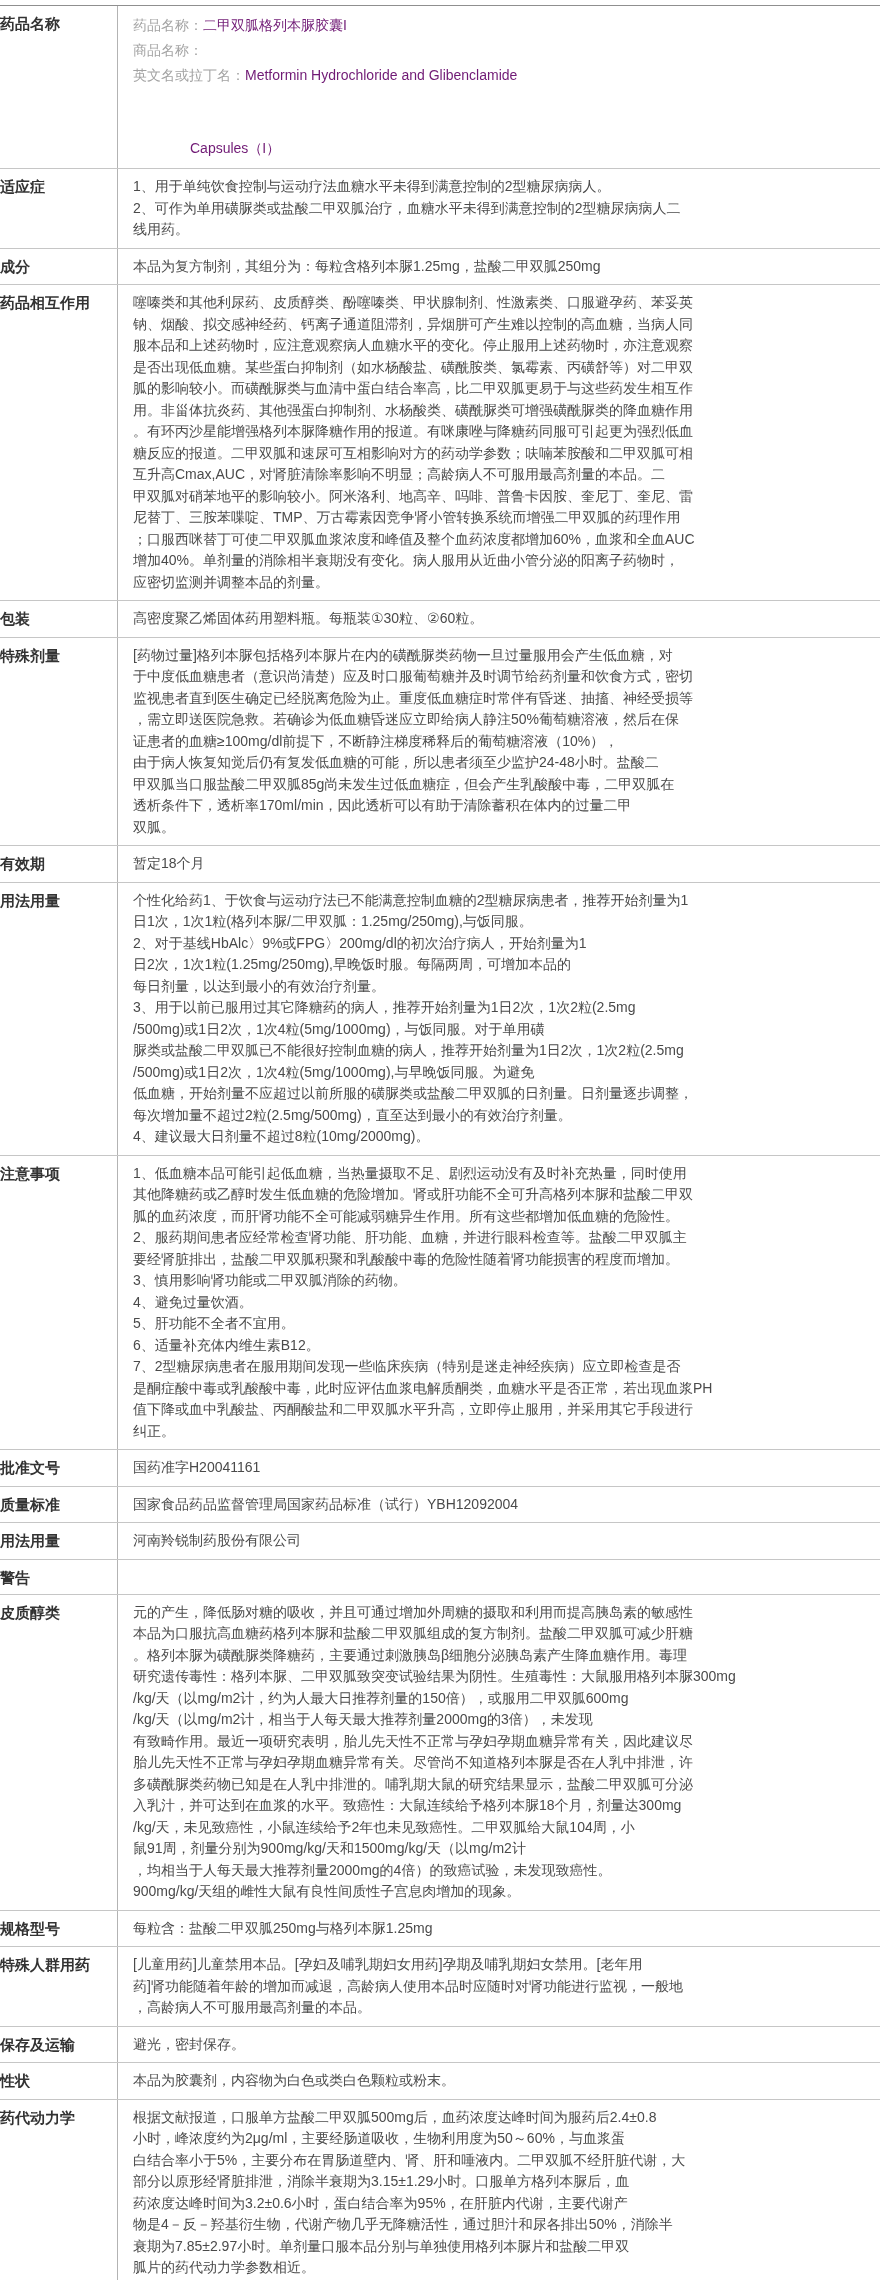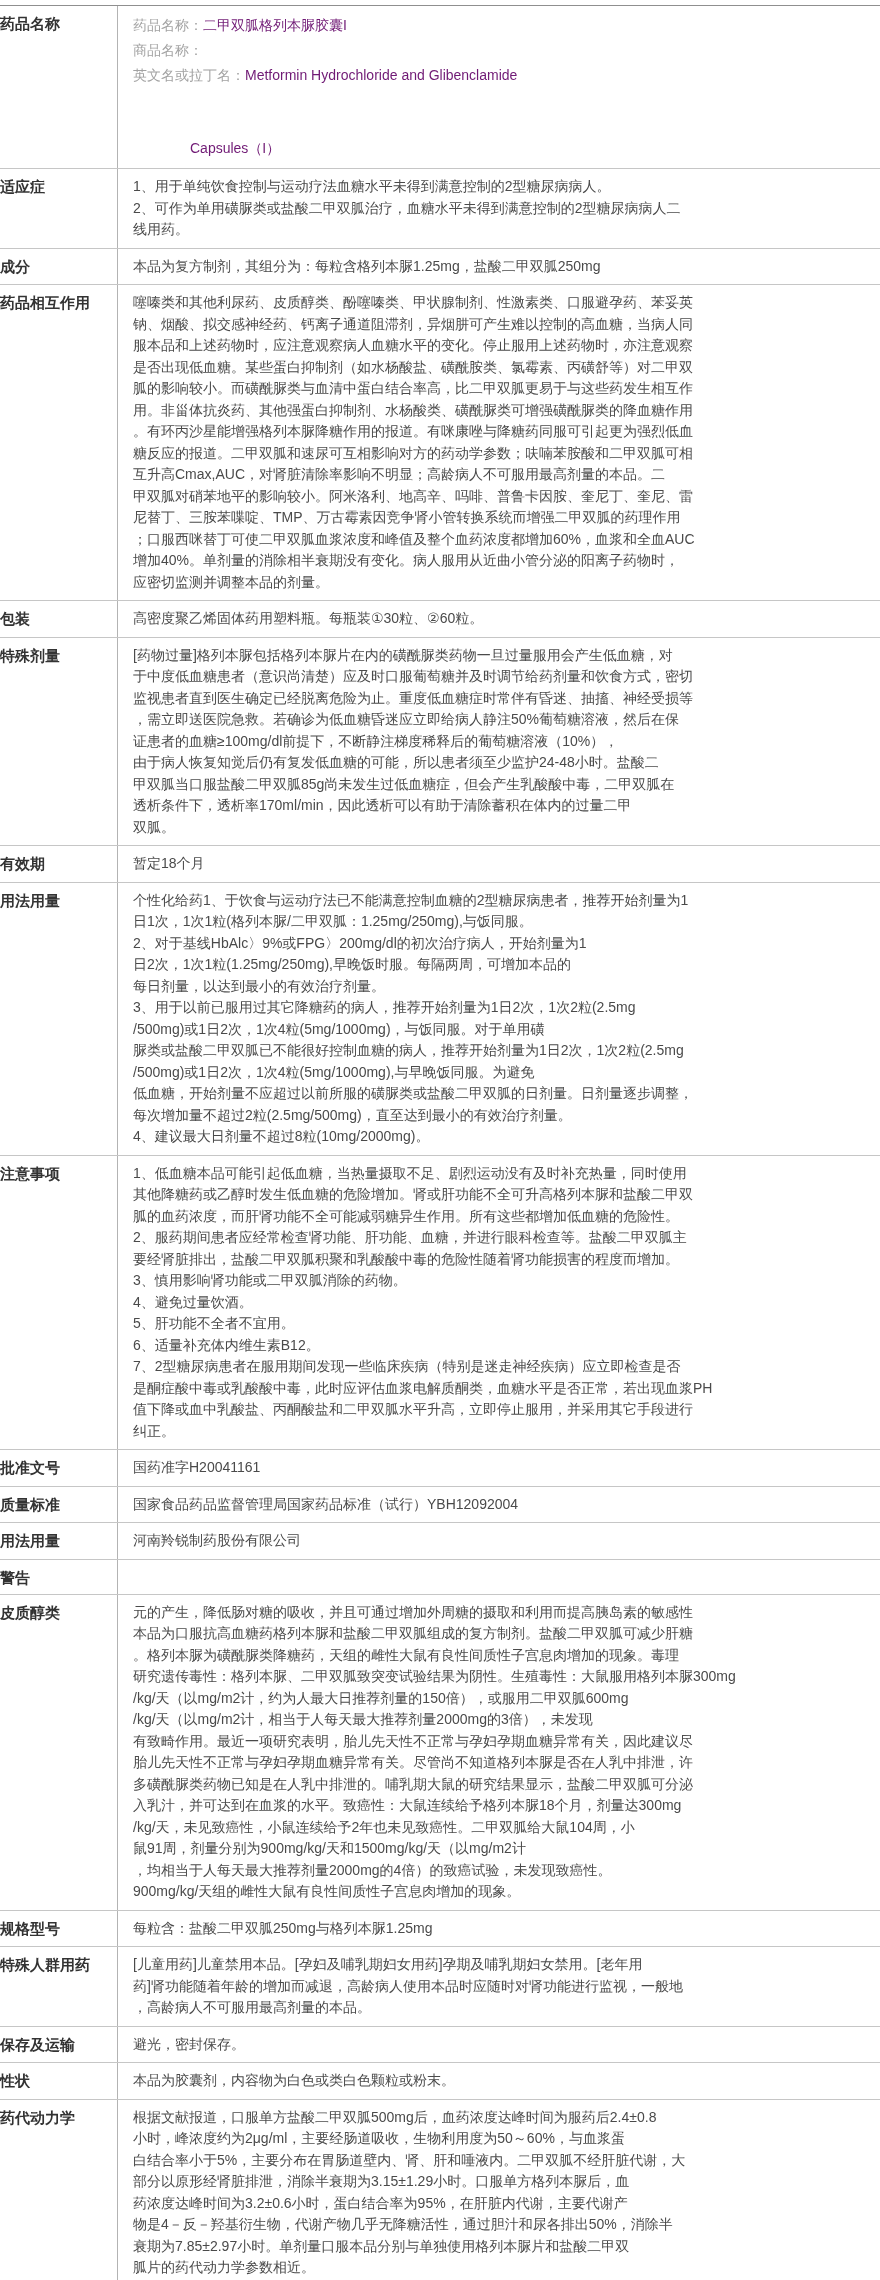--- a/index.html
+++ b/index.html
@@ -166,21 +166,21 @@
     </div>
     <div class="row">
       <div class="label-cell">警告</div>
       <div class="content-cell"></div>
     </div>
     <div class="row">
       <div class="label-cell">皮质醇类</div>
       <div class="content-cell">
         <div class="content-line">元的产生，降低肠对糖的吸收，并且可通过增加外周糖的摄取和利用而提高胰岛素的敏感性</div>
         <div class="content-line">本品为口服抗高血糖药格列本脲和盐酸二甲双胍组成的复方制剂。盐酸二甲双胍可减少肝糖</div>
-        <div class="content-line">。格列本脲为磺酰脲类降糖药，天组的雌性大鼠有良性间质性子宫息肉增加的现象。毒理</div>
+        <div class="content-line">。格列本脲为磺酰脲类降糖药，主要通过刺激胰岛β细胞分泌胰岛素产生降血糖作用。毒理</div>
         <div class="content-line">研究遗传毒性：格列本脲、二甲双胍致突变试验结果为阴性。生殖毒性：大鼠服用格列本脲300mg</div>
         <div class="content-line">/kg/天（以mg/m2计，约为人最大日推荐剂量的150倍），或服用二甲双胍600mg</div>
         <div class="content-line">/kg/天（以mg/m2计，相当于人每天最大推荐剂量2000mg的3倍），未发现</div>
         <div class="content-line">有致畸作用。最近一项研究表明，胎儿先天性不正常与孕妇孕期血糖异常有关，因此建议尽</div>
         <div class="content-line">胎儿先天性不正常与孕妇孕期血糖异常有关。尽管尚不知道格列本脲是否在人乳中排泄，许</div>
         <div class="content-line">多磺酰脲类药物已知是在人乳中排泄的。哺乳期大鼠的研究结果显示，盐酸二甲双胍可分泌</div>
         <div class="content-line">入乳汁，并可达到在血浆的水平。致癌性：大鼠连续给予格列本脲18个月，剂量达300mg</div>
         <div class="content-line">/kg/天，未见致癌性，小鼠连续给予2年也未见致癌性。二甲双胍给大鼠104周，小</div>
         <div class="content-line">鼠91周，剂量分别为900mg/kg/天和1500mg/kg/天（以mg/m2计</div>
         <div class="content-line">，均相当于人每天最大推荐剂量2000mg的4倍）的致癌试验，未发现致癌性。</div>

